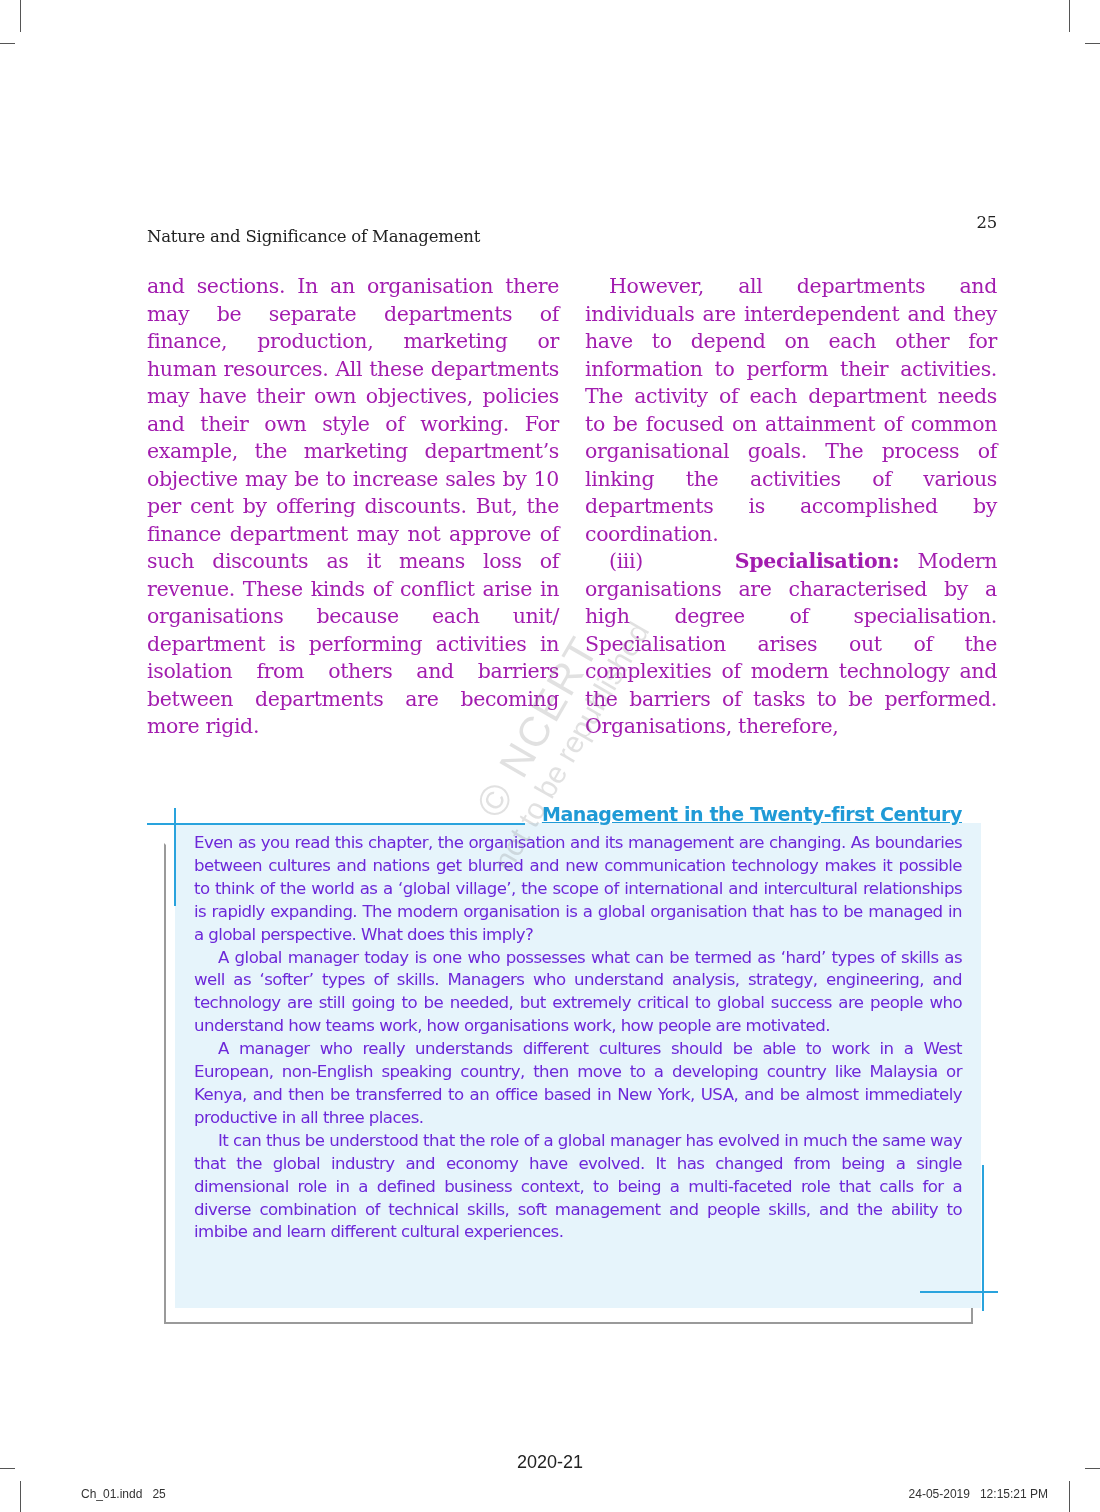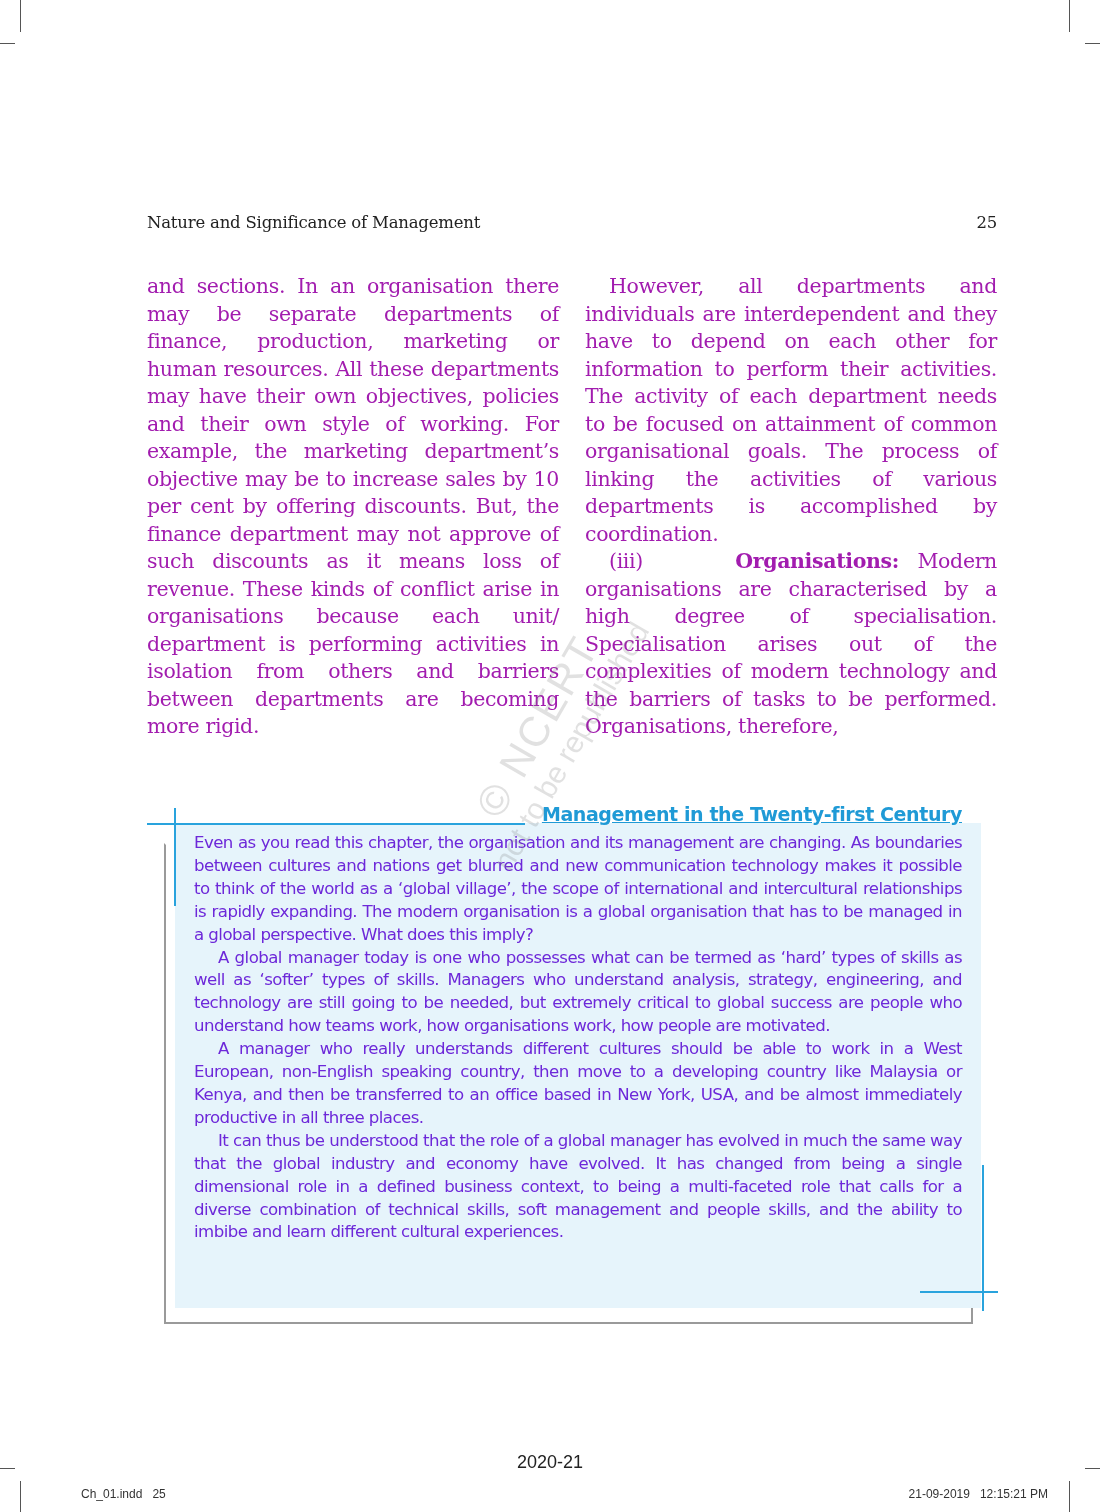--- a/index.html
+++ b/index.html
@@ -7,21 +7,21 @@
   .page { position: absolute; left: 0; top: 0; width: 1100px; height: 1512px; background: #ffffff; }
 
   
   .crop { position: absolute; background: #555; }
 
   .running-head {
     position: absolute; left: 147px; top: 213px; width: 850px; height: 24px;
     font-family: "DejaVu Serif", "Liberation Serif", serif;
     font-size: 16.5px; color: #222; letter-spacing: -0.2px;
   }
-  .running-head .title { position: absolute; left: 0; top: 0; }
+  .running-head .title { position: absolute; left: 0; top: 14px; }
   .running-head .pageno { position: absolute; right: 0; top: 0; }
 
   .col {
     position: absolute; top: 273px; width: 412px;
     font-family: "DejaVu Serif", "Liberation Serif", serif;
     font-size: 20.5px; line-height: 27.5px; color: #a21caf;
     text-align: justify; letter-spacing: -0.35px; word-spacing: 0px;
   }
   .col.left { left: 147px; }
   .col.right { left: 585px; }
@@ -99,21 +99,21 @@
     <span class="title">Nature and Significance of Management</span>
     <span class="pageno">25</span>
   </div>
 
   <div class="col left">
     <p>and sections. In an organisation there may be separate departments of finance, production, marketing or human resources. All these departments may have their own objectives, policies and their own style of working. For example, the marketing department’s objective may be to increase sales by 10 per cent by offering discounts. But, the finance department may not approve of such discounts as it means loss of revenue. These kinds of conflict arise in organisations because each unit/ department is performing activities in isolation from others and barriers between departments are becoming more rigid.</p>
   </div>
 
   <div class="col right">
     <p class="indent">However, all departments and individuals are interdependent and they have to depend on each other for information to perform their activities. The activity of each department needs to be focused on attainment of common organisational goals. The process of linking the activities of various departments is accomplished by coordination.</p>
-    <p class="indent"><span>(iii)</span>&nbsp;&nbsp;&nbsp;&nbsp;&nbsp;<span class="bold">Organisations:</span> <span>Modern organisations are characterised by a high degree of specialisation. Specialisation arises out of the complexities of modern technology and the barriers of tasks to be performed. Organisations, therefore,</span></p>
+    <p class="indent"><span>(iii)</span>&nbsp;&nbsp;&nbsp;&nbsp;&nbsp;<span class="bold">Specialisation:</span> <span>Modern organisations are characterised by a high degree of specialisation. Specialisation arises out of the complexities of modern technology and the barriers of tasks to be performed. Organisations, therefore,</span></p>
   </div>
 
   <div class="box-shadow-frame"></div>
   <div class="box-bg"></div>
 
   <div class="blue-h" style="left:147px;top:823px;width:378px;height:2px;"></div>
   <div class="blue-h" style="left:174px;top:808px;width:2px;height:98px;"></div>
   <div class="blue-h" style="left:982px;top:1165px;width:2px;height:146px;"></div>
   <div class="blue-h" style="left:920px;top:1291px;width:78px;height:2px;"></div>
 
@@ -126,14 +126,14 @@
     <p class="indent">It can thus be understood that the role of a global manager has evolved in much the same way that the global industry and economy have evolved. It has changed from being a single dimensional role in a defined business context, to being a multi-faceted role that calls for a diverse combination of technical skills, soft management and people skills, and the ability to imbibe and learn different cultural experiences.</p>
   </div>
 
   <div class="watermark">
     <span class="wm1">© NCERT</span>
     <span class="wm2">not to be republished</span>
   </div>
 
   <div class="footer-year">2020-21</div>
   <div class="slug-left" style="white-space:pre;">Ch_01.indd   25</div>
-  <div class="slug-right" style="white-space:pre;">21-09-2019   12:15:21 PM</div>
+  <div class="slug-right" style="white-space:pre;">24-05-2019   12:15:21 PM</div>
 </div>
 
 </body></html>

